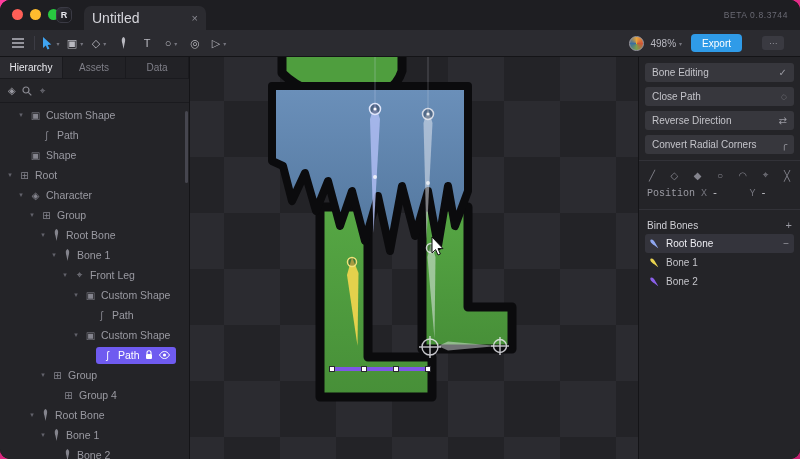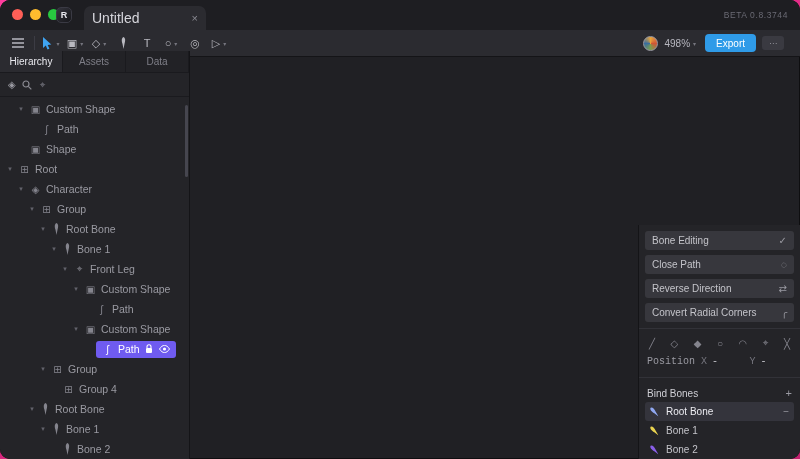--- a/index.html
+++ b/index.html
@@ -26,28 +26,28 @@
   .tool{width:24px;height:21px;display:flex;align-items:center;justify-content:center;gap:2px;
     color:#b9b9c0;font-size:11px;border-radius:3px;}
   .tool .tcaret{font-size:6px;color:#75757e;margin-left:1px;}
   .tdivider{width:1px;height:14px;background:#3c3c44;margin:0 4px;}
   .spacer{flex:1;}
   .avatar{width:15px;height:15px;border-radius:50%;border:1.5px solid #9a9aa2;
     background:conic-gradient(#e8a43a,#cf5636,#7a9e4f,#3a6e9e,#e8a43a);margin-right:7px;}
   .zoom{display:flex;align-items:center;gap:3px;color:#b8b8c0;font-size:10px;margin-right:9px;}
   .zoom .tcaret{font-size:6px;color:#75757e;}
   .export-btn{background:#2f9be8;color:#fff;font-size:10px;border:none;border-radius:4px;
-    height:18px;padding:0 11px;margin-right:6px;font-family:inherit;}
+    height:18px;padding:0 11px;margin-right:20px;font-family:inherit;}
   .mini-pill{width:22px;height:14px;background:#3a3a41;border-radius:3px;color:#9a9aa2;
     font-size:8px;display:flex;align-items:center;justify-content:center;margin-right:10px;}
   .segment{display:flex;background:#1b1b1f;border-radius:5px;padding:2px;margin-right:2px;}
   .seg{font-size:10px;color:#8a8a92;padding:2px 16px;border-radius:3px;}
   .seg.active{background:#3d3d45;color:#ececf1;}
   
-  .main{display:flex;height:402px;align-items:flex-end;}
+  .main{display:flex;height:402px;}
   
   .sidebar{width:190px;background:#242428;border-right:1px solid #141417;display:flex;flex-direction:column;position:relative;}
   .side-tabs{display:flex;height:22px;border-bottom:1px solid #1a1a1e;background:#222226;}
   .side-tab{flex:1;display:flex;align-items:center;justify-content:center;font-size:10px;color:#7f7f88;border-right:1px solid #1a1a1e;}
   .side-tab.active{color:#eaeaef;background:#2b2b30;}
   .artboard-row{height:24px;display:flex;align-items:center;padding:0 8px;gap:6px;border-bottom:1px solid #1a1a1e;}
   .artboard-row .aicon{color:#9a9aa2;font-size:10px;}
   .artboard-row .alabel{color:#cfcfd5;font-size:10.5px;flex:1;}
   .artboard-row .ricons{display:flex;gap:8px;align-items:center;color:#7a7a84;font-size:10px;}
   .tree{flex:1;overflow:hidden;padding-top:2px;}

